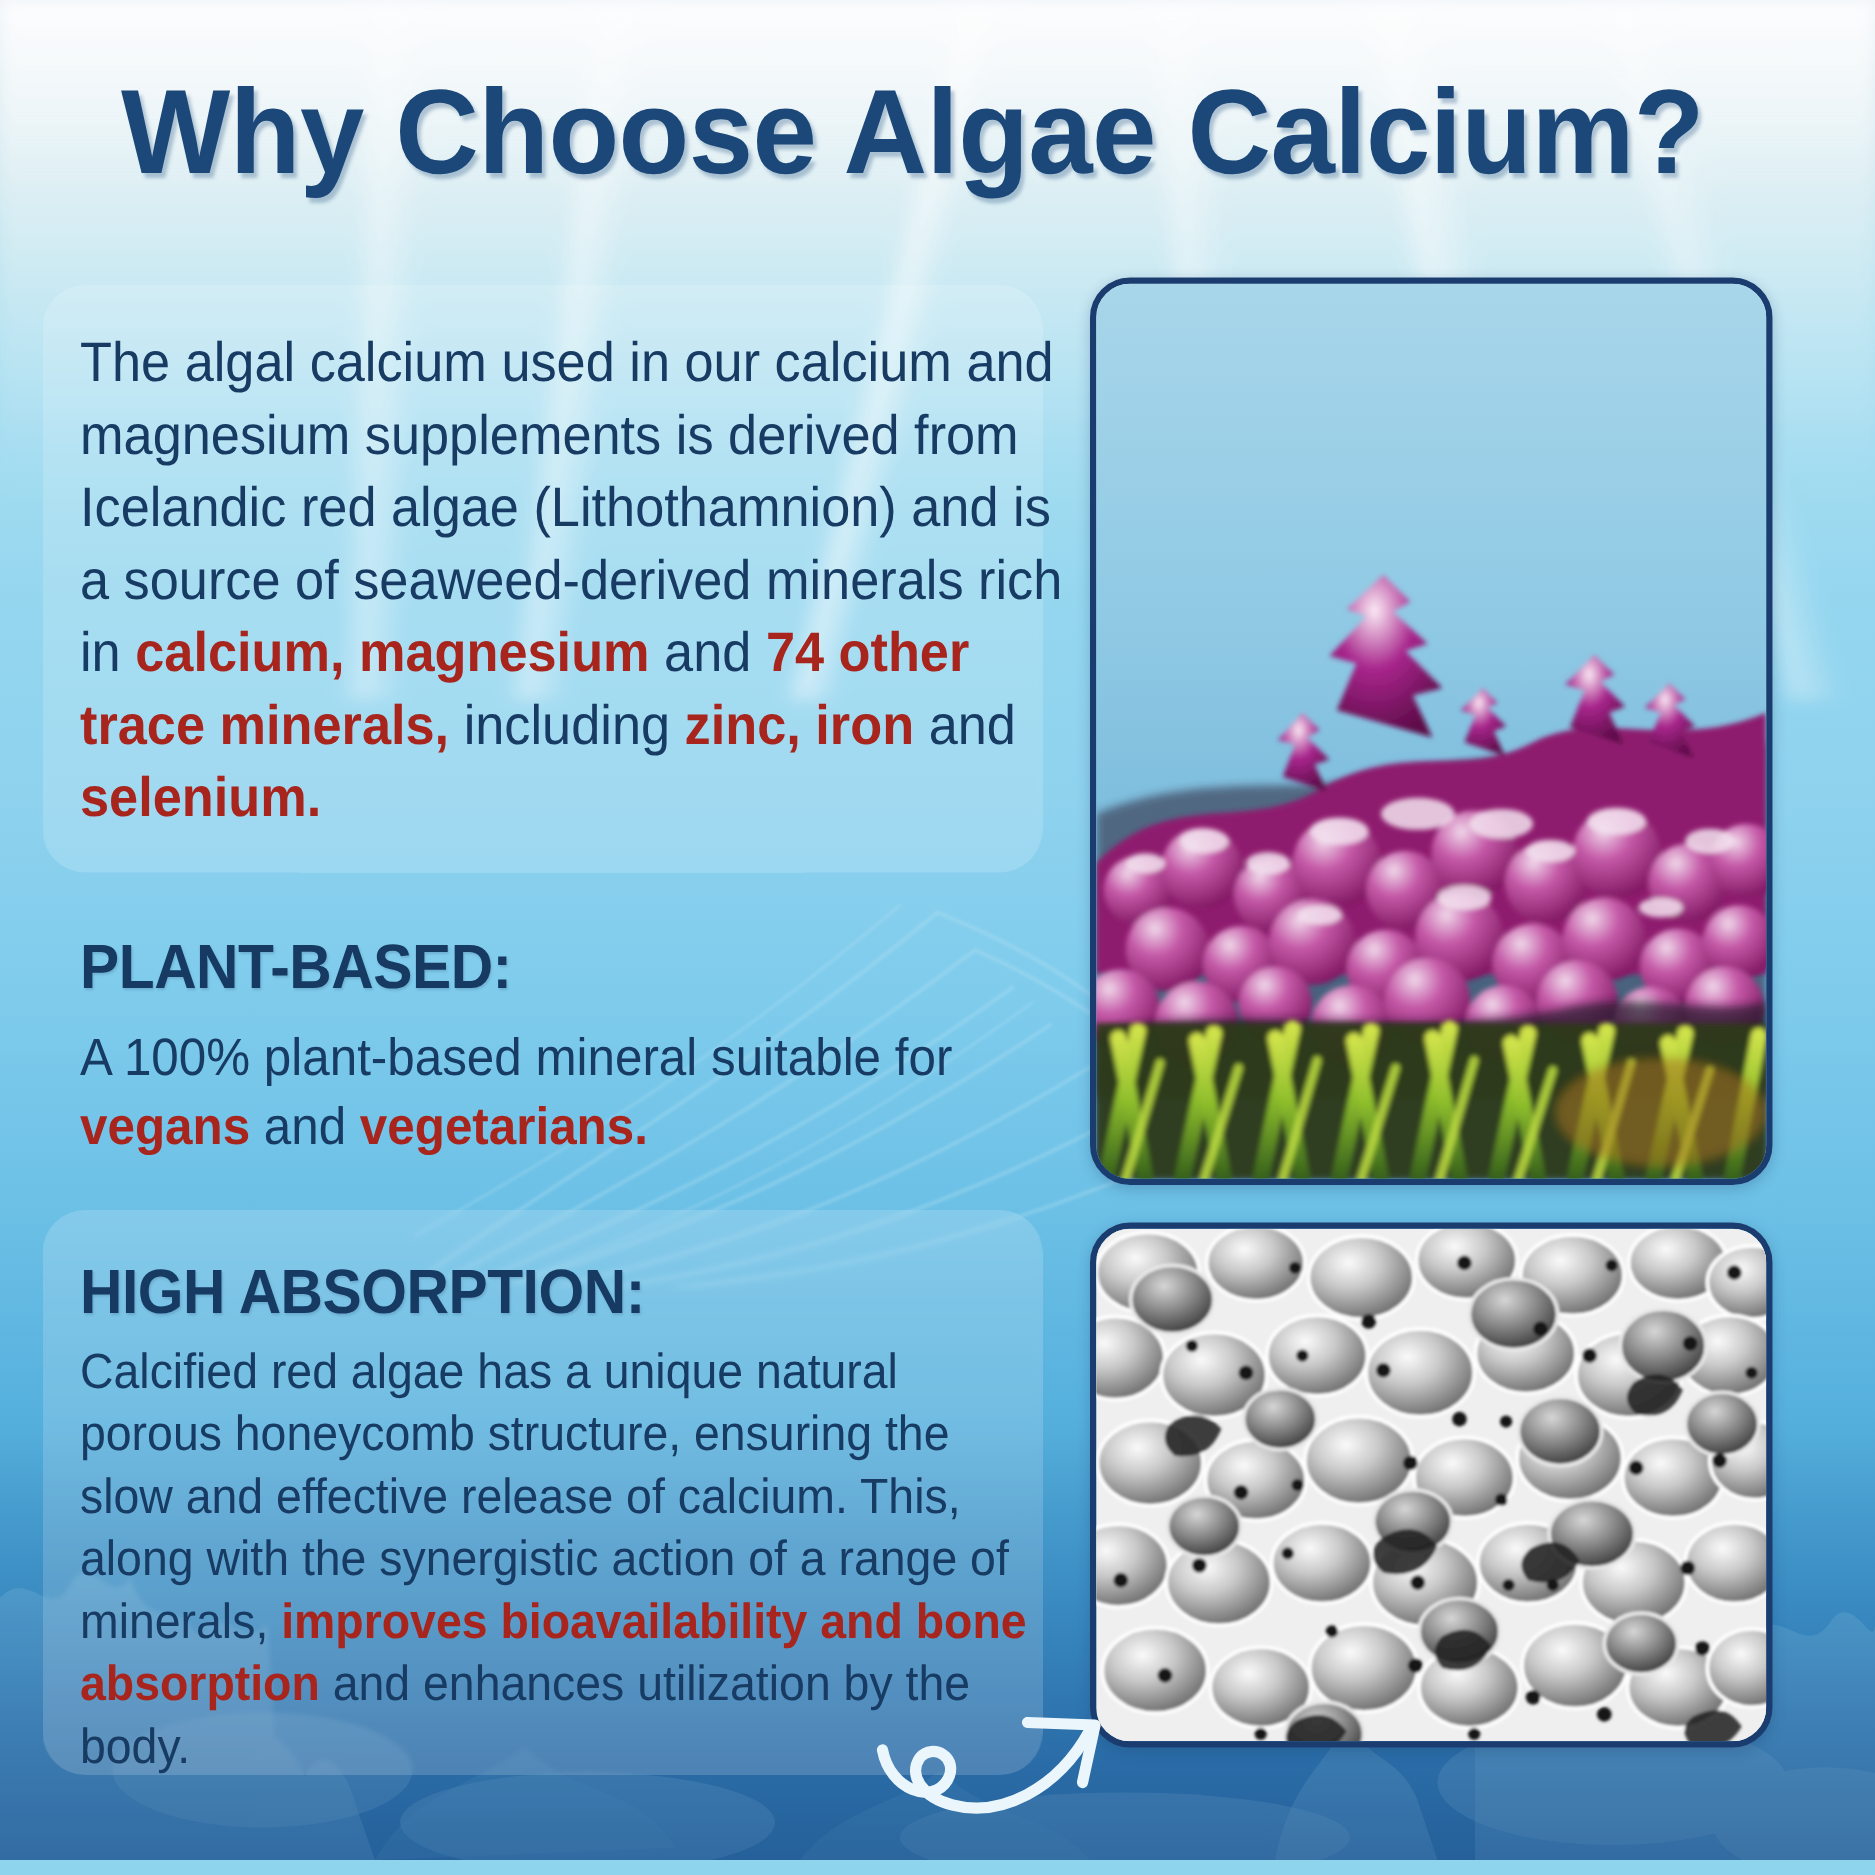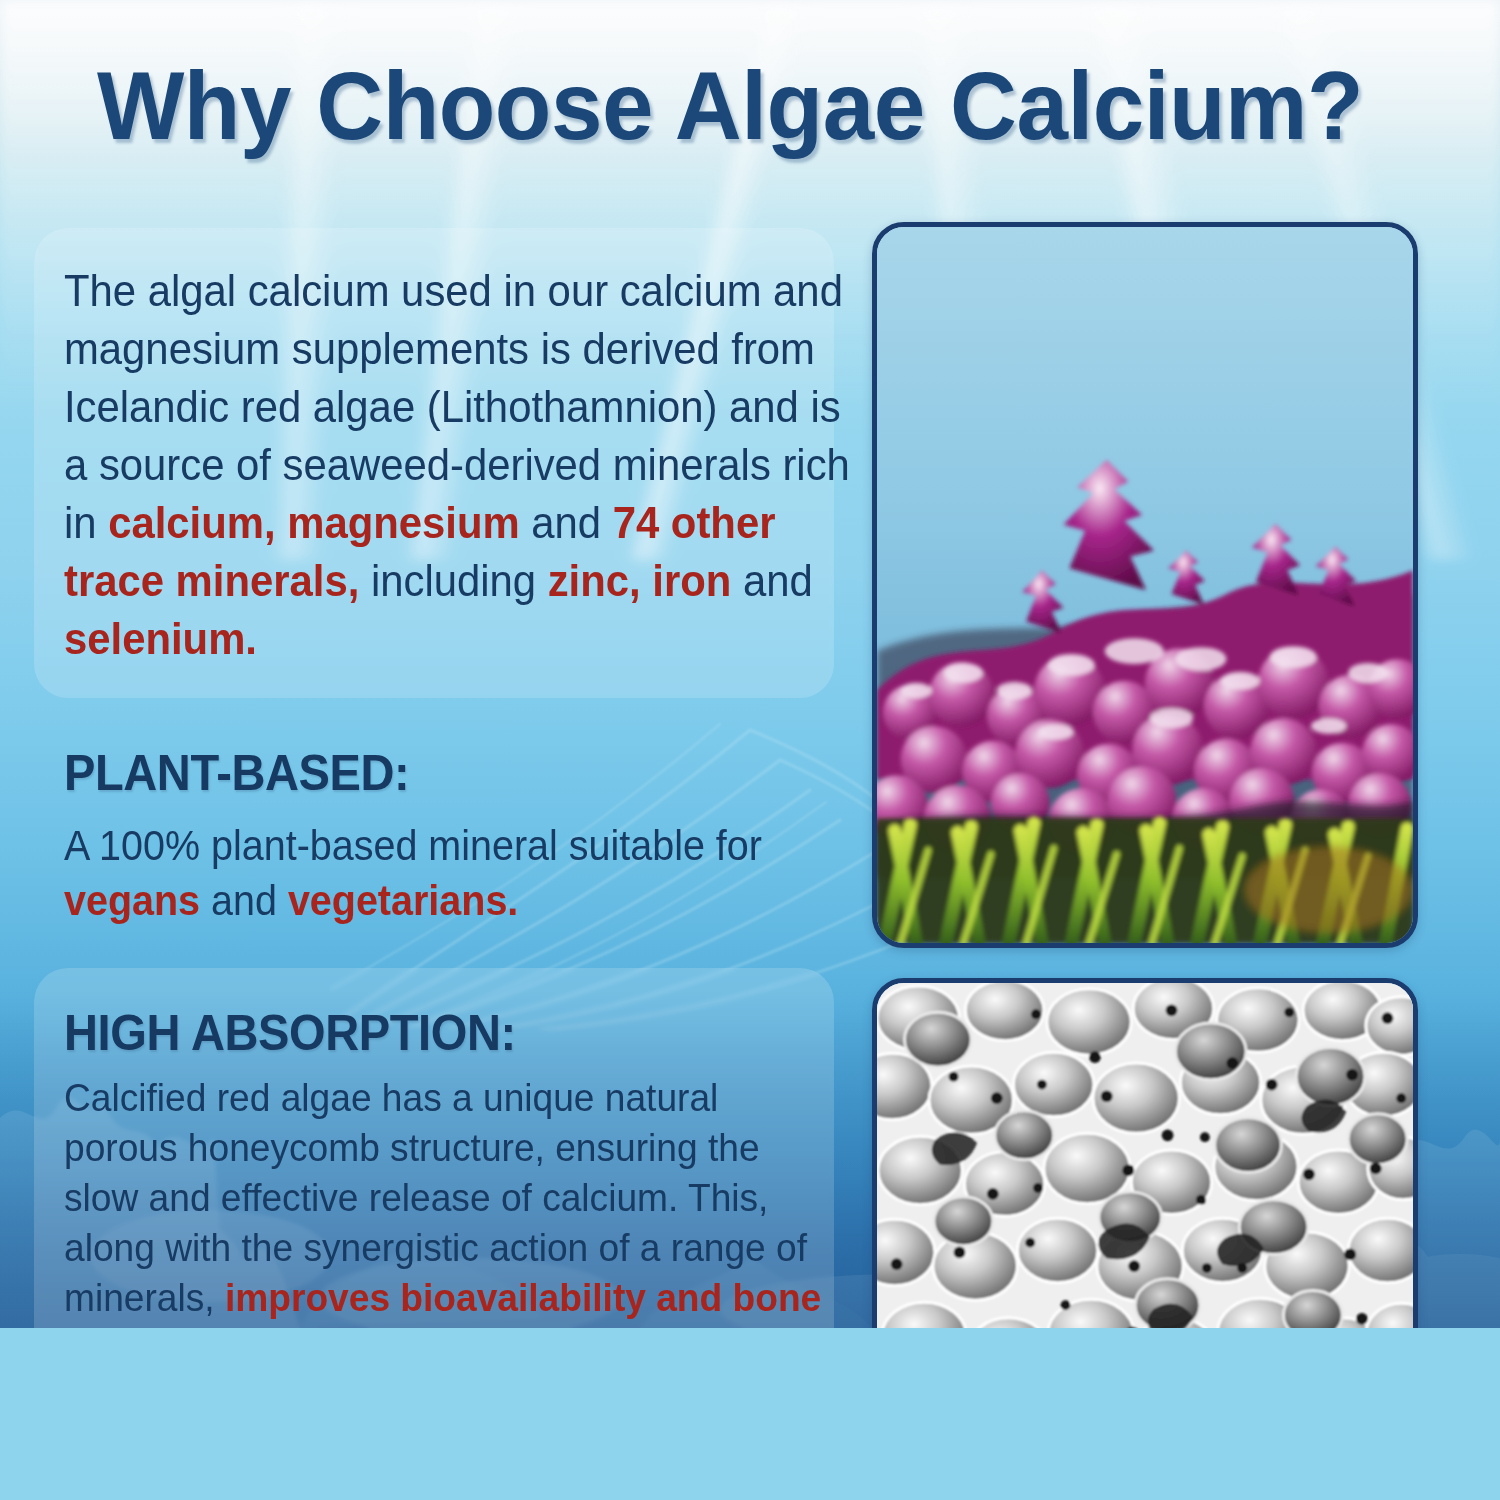--- a/index.html
+++ b/index.html
@@ -7,21 +7,21 @@
   body {
     font-family: "Liberation Sans", sans-serif;
     overflow:hidden;
     position:relative;
     background:#8ed4ec;
   }
 
   
   #stage{
     position:absolute; inset:0;
-    width:1500px; height:1328px;
+    width:1500px; height:1488px;
     overflow:hidden;
   }
   .bg-base{
     position:absolute; inset:0;
     background:
       linear-gradient(180deg,
         #eef3f7 0%,
         #e2eef3 4%,
         #cfe8ef 10%,
         #b6e2f0 17%,

